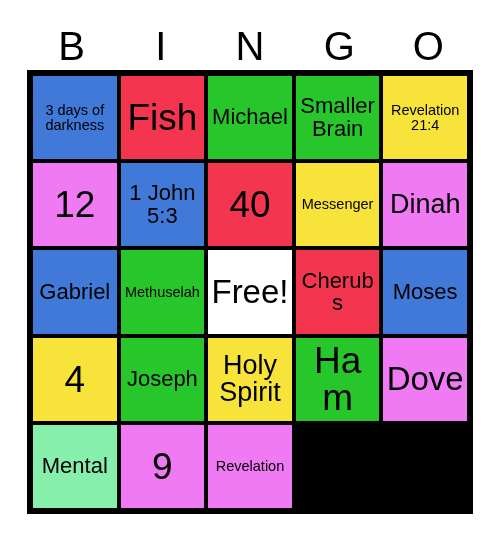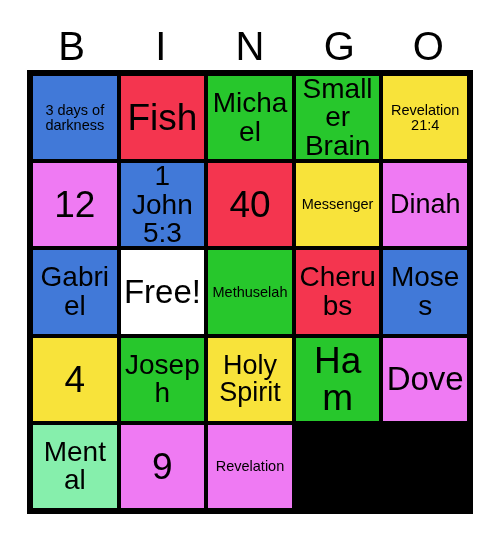--- a/index.html
+++ b/index.html
@@ -68,21 +68,21 @@
   }
   .cell-text {
     display: block;
     width: 100%;
     color: #000000;
     line-height: 1.02;
     word-wrap: break-word;
   }
   
   .sz-xs .cell-text { font-size: 14.5px; }
-  .sz-m  .cell-text { font-size: 28px; }
+  .sz-m  .cell-text { font-size: 22px; }
   .sz-l  .cell-text { font-size: 27px; }
   .sz-xl .cell-text { font-size: 33px; }
   .sz-xxl .cell-text { font-size: 37px; line-height: 1.0; }
 </style>
 </head>
 <body>
 
 <div id="card">
 
   <div id="header-row">
@@ -120,25 +120,25 @@
       </div>
       <div class="cell sz-xs" style="background: rgb(248, 227, 58);">
         <span class="cell-text">Messenger</span>
       </div>
       <div class="cell sz-l" style="background: rgb(239, 122, 243);">
         <span class="cell-text">Dinah</span>
       </div>
       <div class="cell sz-m" style="background: rgb(65, 121, 216);">
         <span class="cell-text">Gabriel</span>
       </div>
+      <div class="cell sz-xs" style="background: rgb(39, 199, 44);">
+        <span class="cell-text">Methuselah</span>
+      </div>
       <div class="cell sz-xl" style="background: rgb(255, 255, 255);">
         <span class="cell-text">Free!</span>
-      </div>
-      <div class="cell sz-xs" style="background: rgb(39, 199, 44);">
-        <span class="cell-text">Methuselah</span>
       </div>
       <div class="cell sz-m" style="background: rgb(244, 53, 79);">
         <span class="cell-text">Cherubs</span>
       </div>
       <div class="cell sz-m" style="background: rgb(65, 121, 216);">
         <span class="cell-text">Moses</span>
       </div>
       <div class="cell sz-xxl" style="background: rgb(248, 227, 58);">
         <span class="cell-text">4</span>
       </div>

